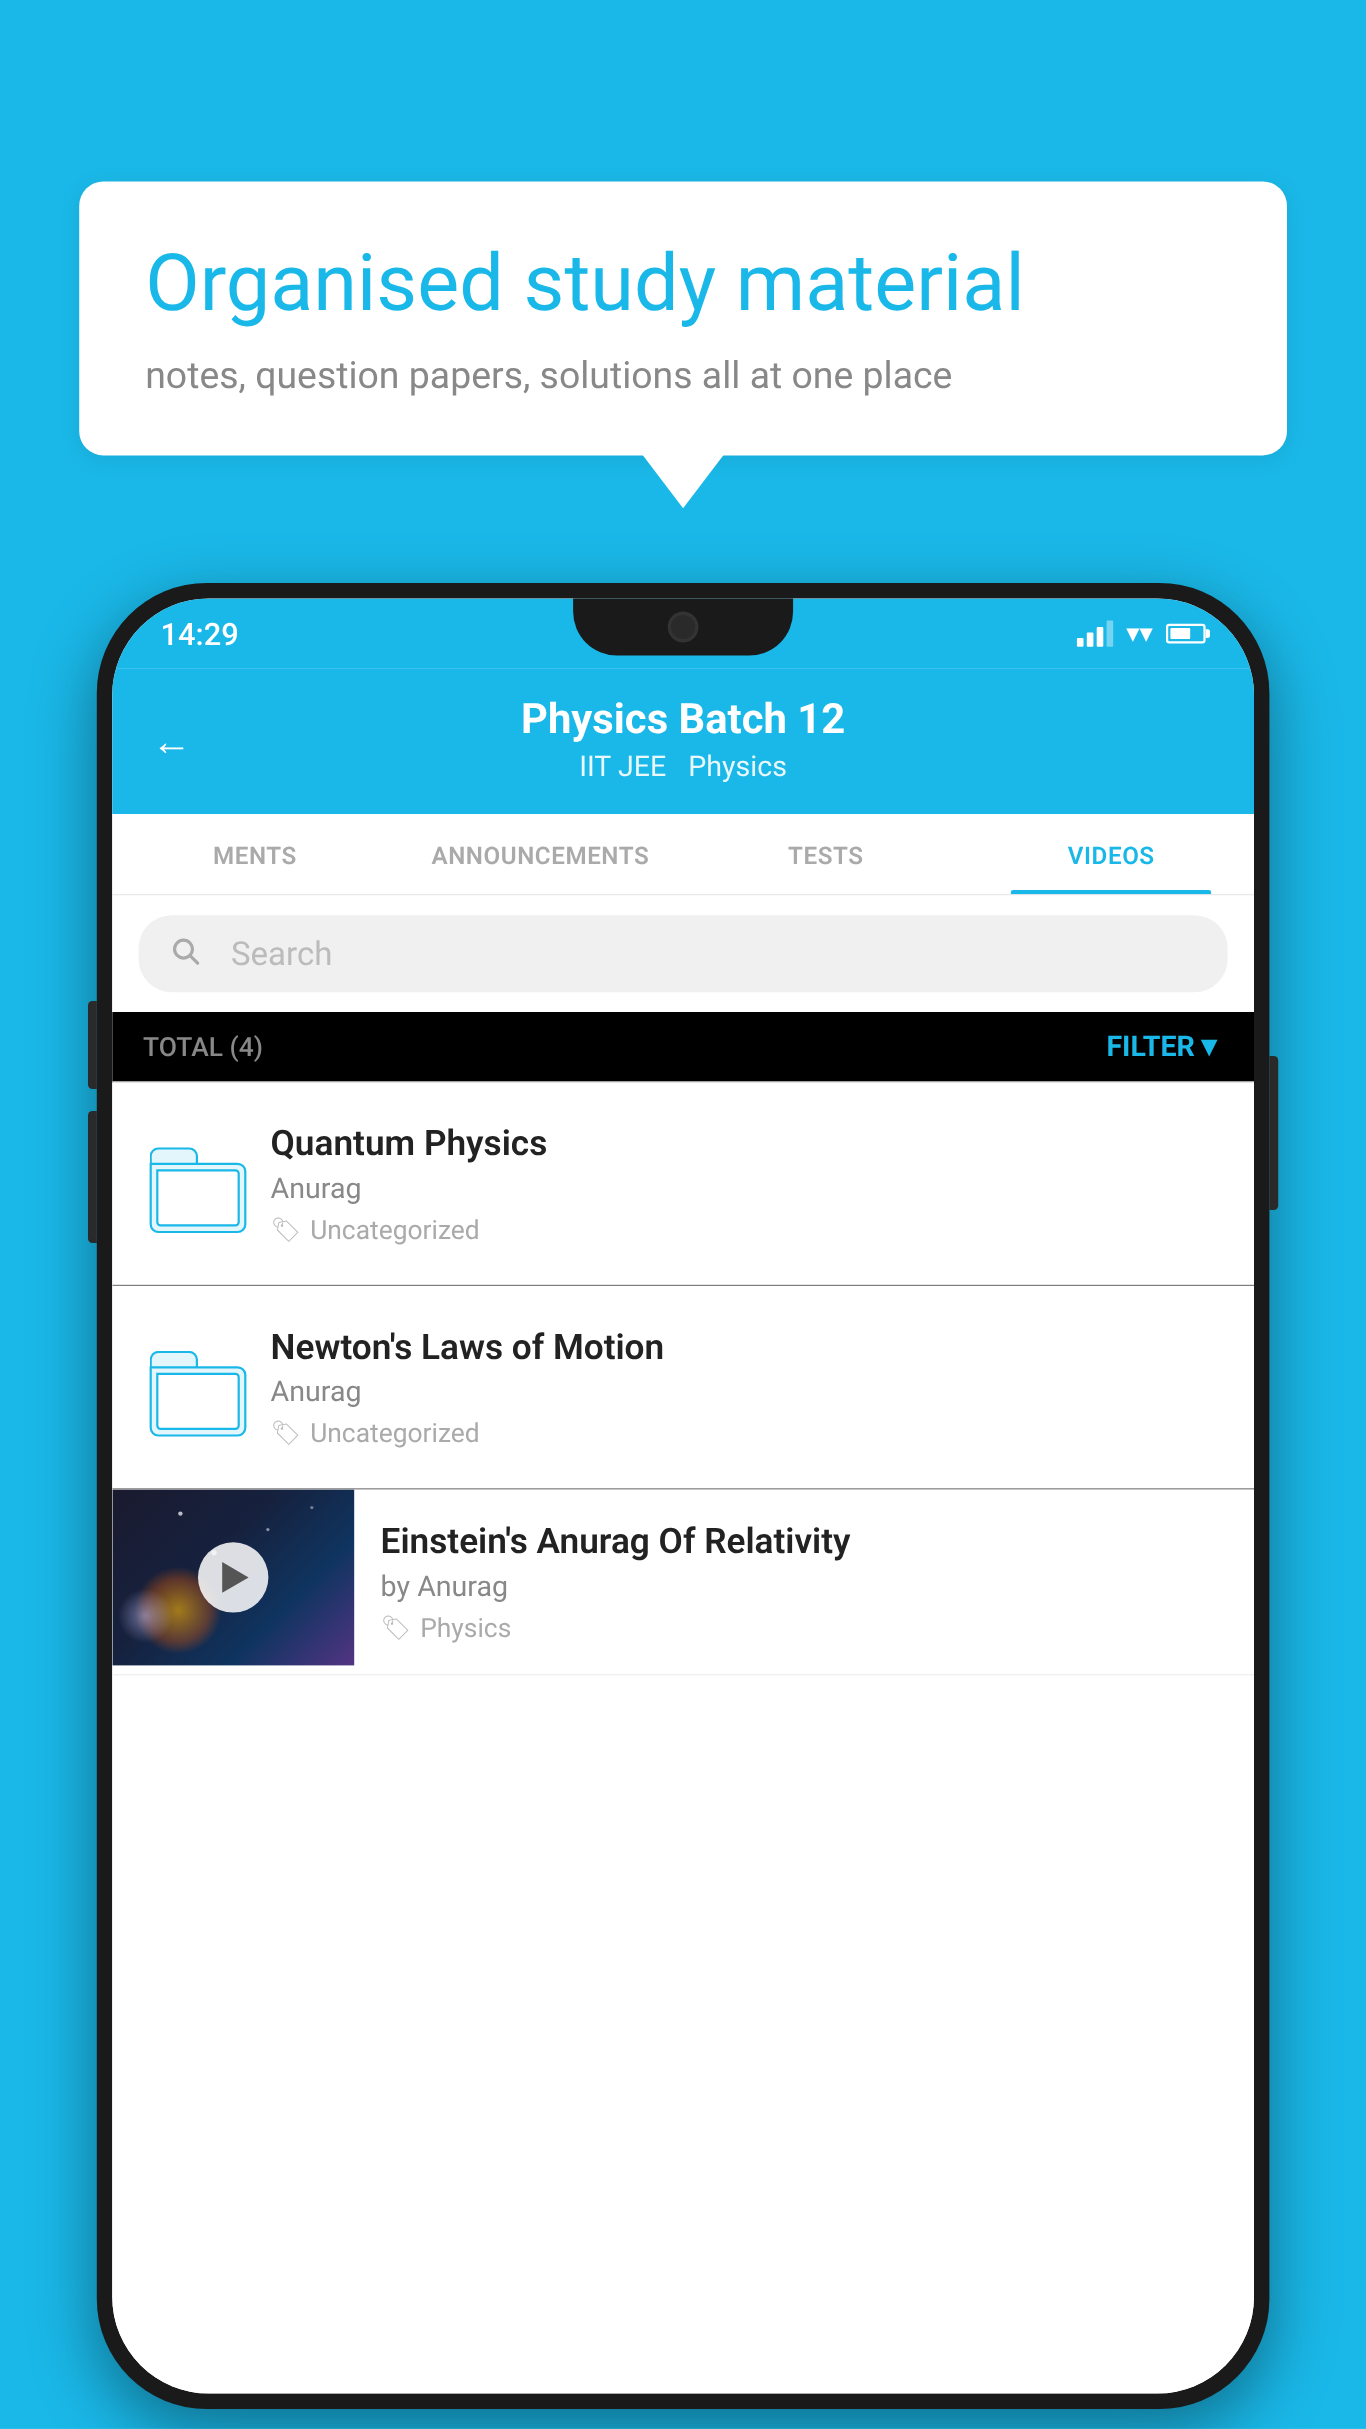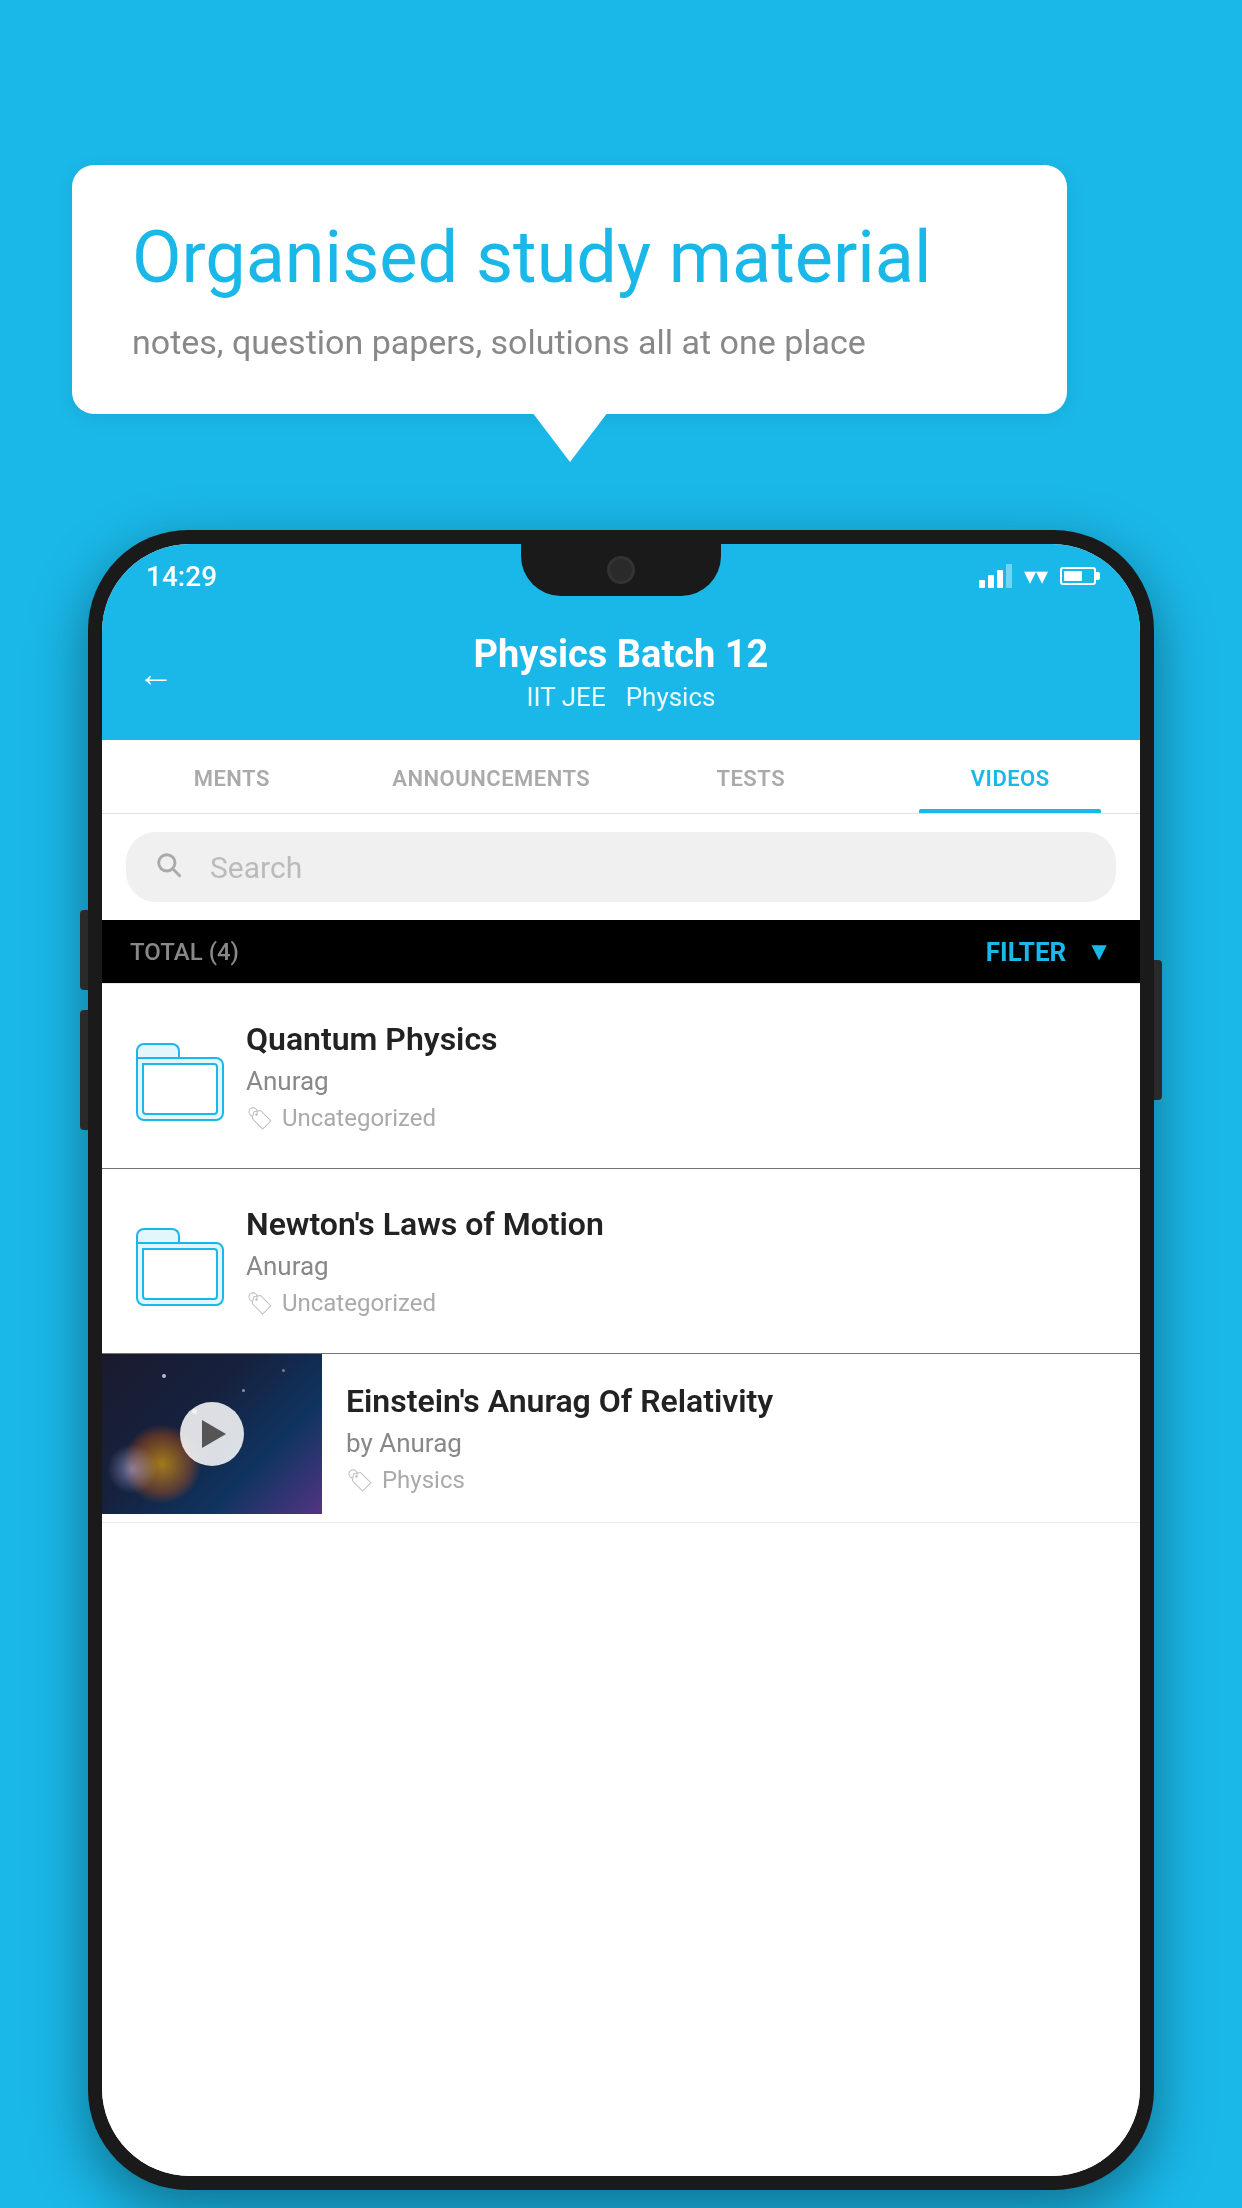--- a/index.html
+++ b/index.html
@@ -11,21 +11,21 @@
       font-family: 'Roboto', Arial, sans-serif;
       overflow: hidden;
       position: relative;
     }
 
     
     .speech-bubble {
       position: absolute;
       top: 165px;
       left: 72px;
-      width: 995px;
+      width: 1098px;
       background: white;
       border-radius: 22px;
       padding: 52px 60px 52px 60px;
       box-shadow: 0 4px 20px rgba(0,0,0,0.08);
     }
 
     .speech-bubble::after {
       content: '';
       position: absolute;
       bottom: -48px;
@@ -312,21 +312,21 @@
 
     .total-label {
       font-size: 24px;
       color: #888;
       font-weight: 500;
     }
 
     .filter-btn {
       display: flex;
       align-items: center;
-      gap: 20px;
+      gap: 0;
       color: #1ab8e8;
       font-size: 26px;
       font-weight: 700;
       cursor: pointer;
     }
 
     
     .content-list {
       flex: 1;
       background: white;

